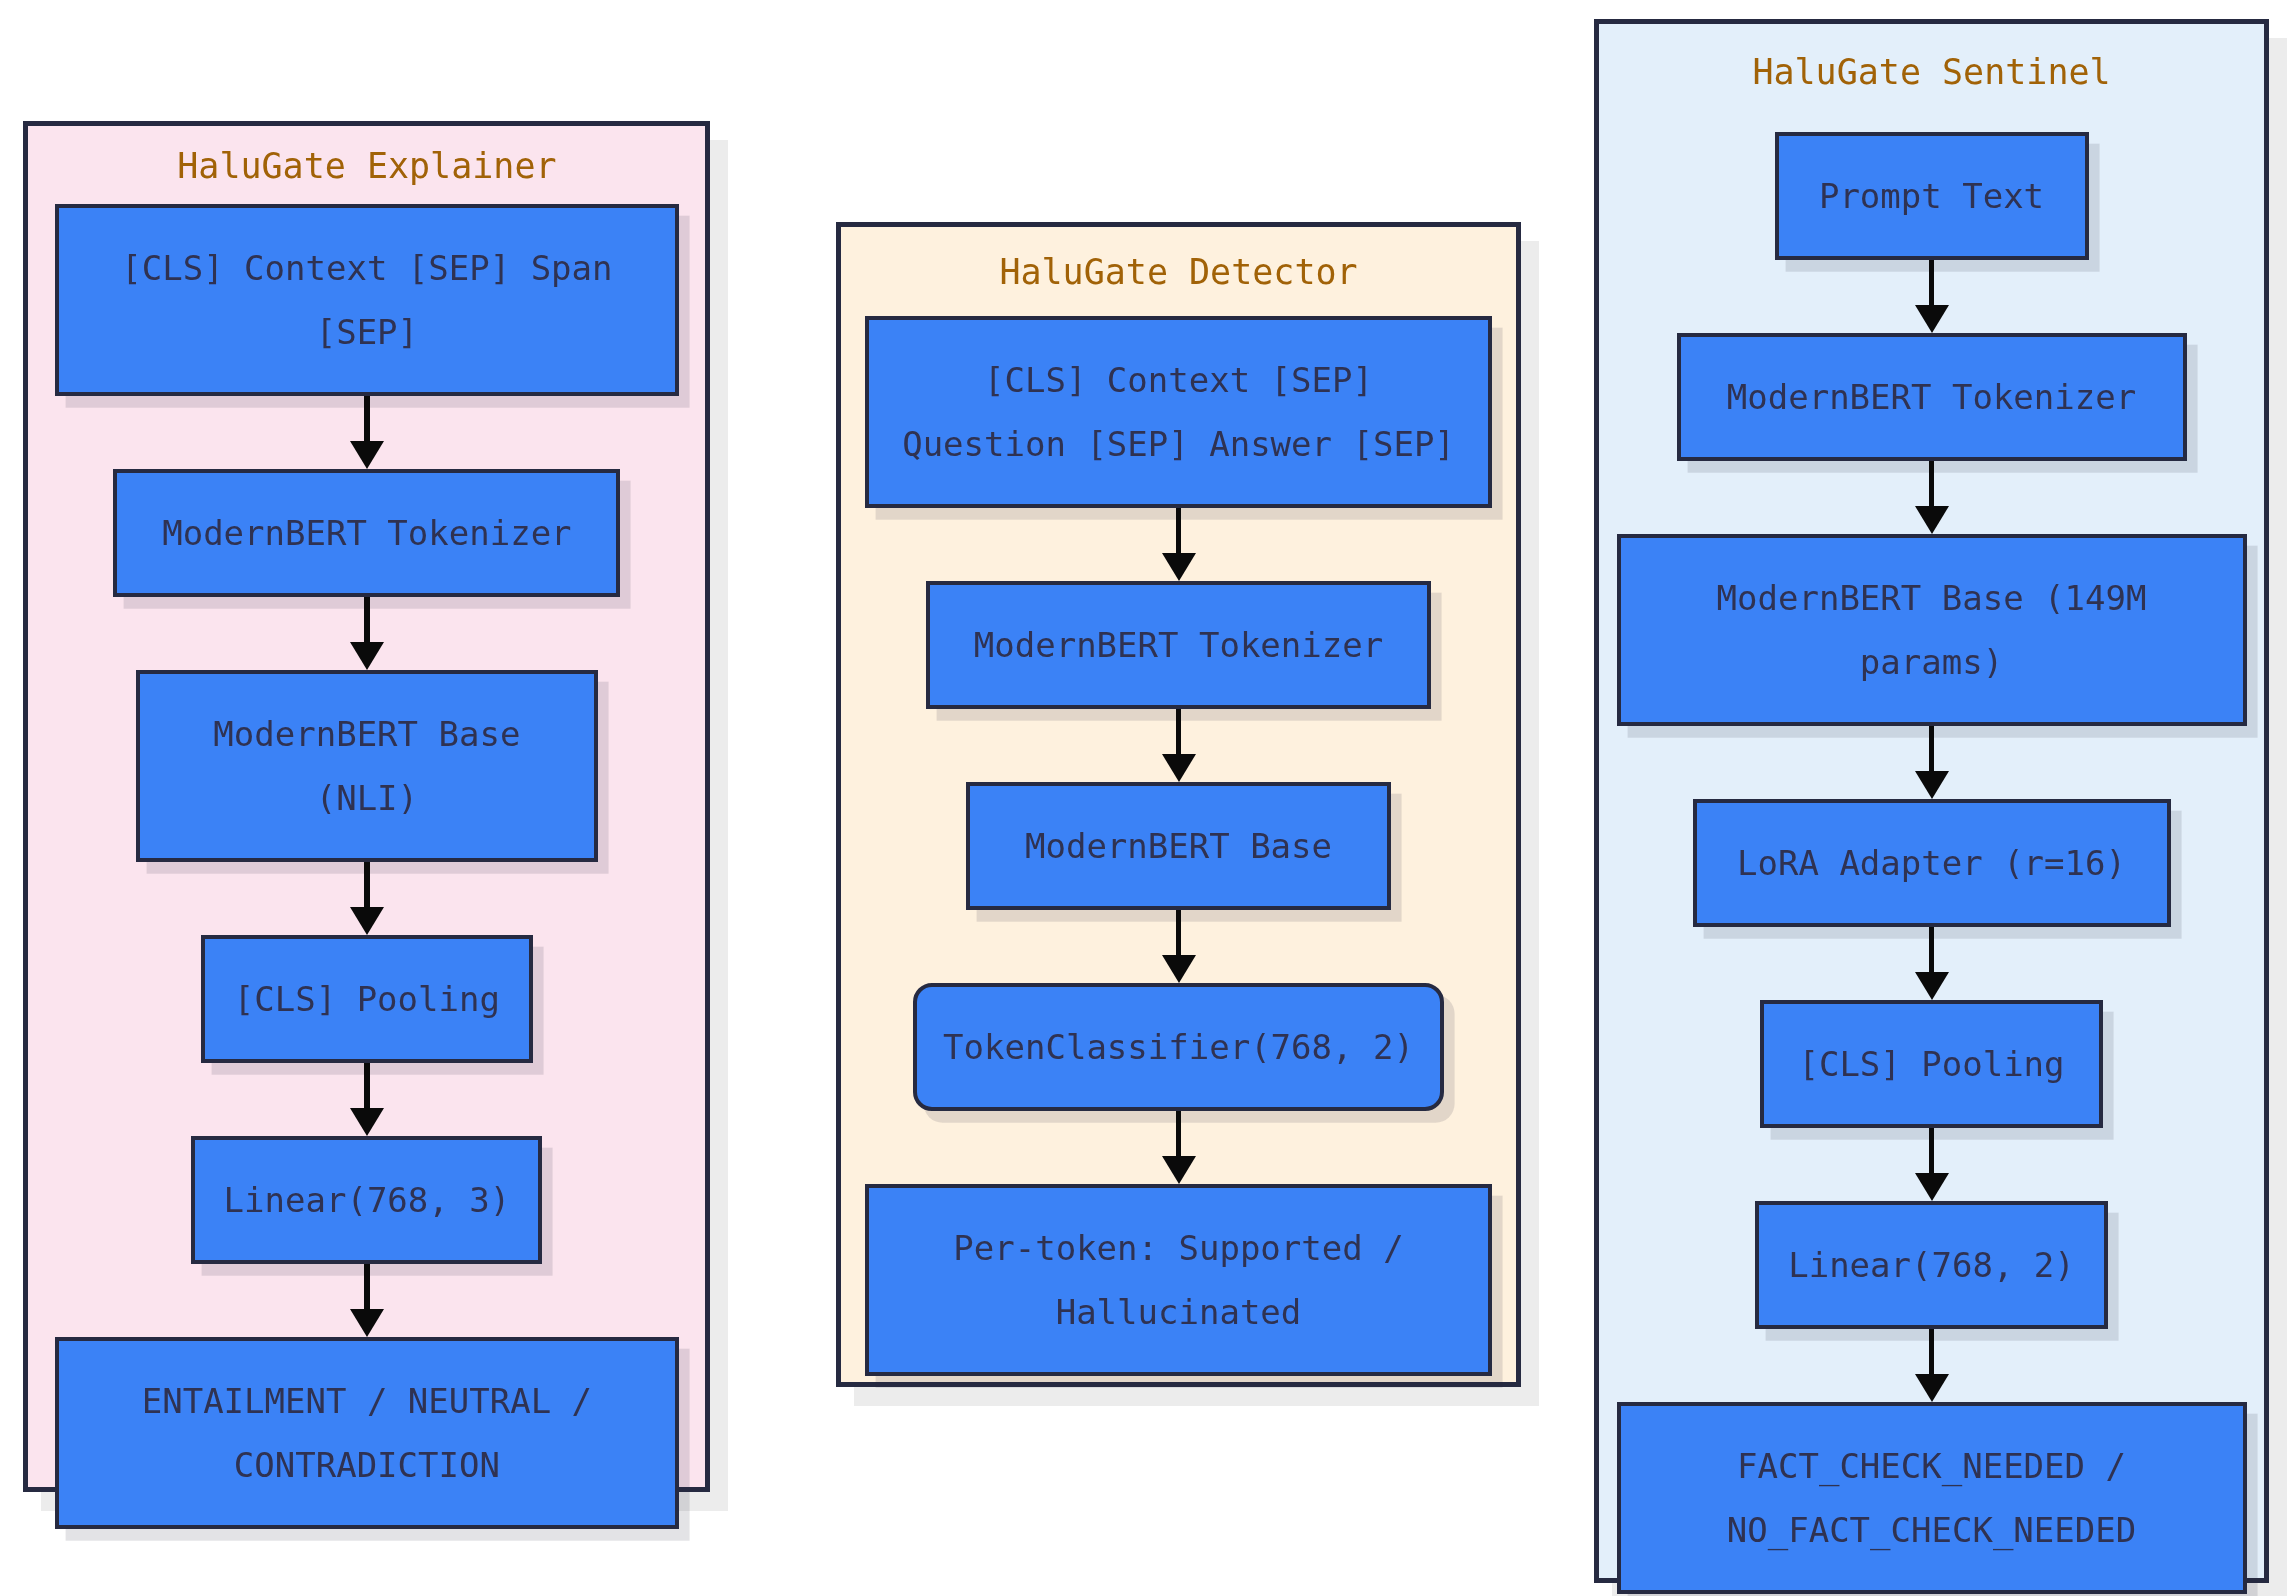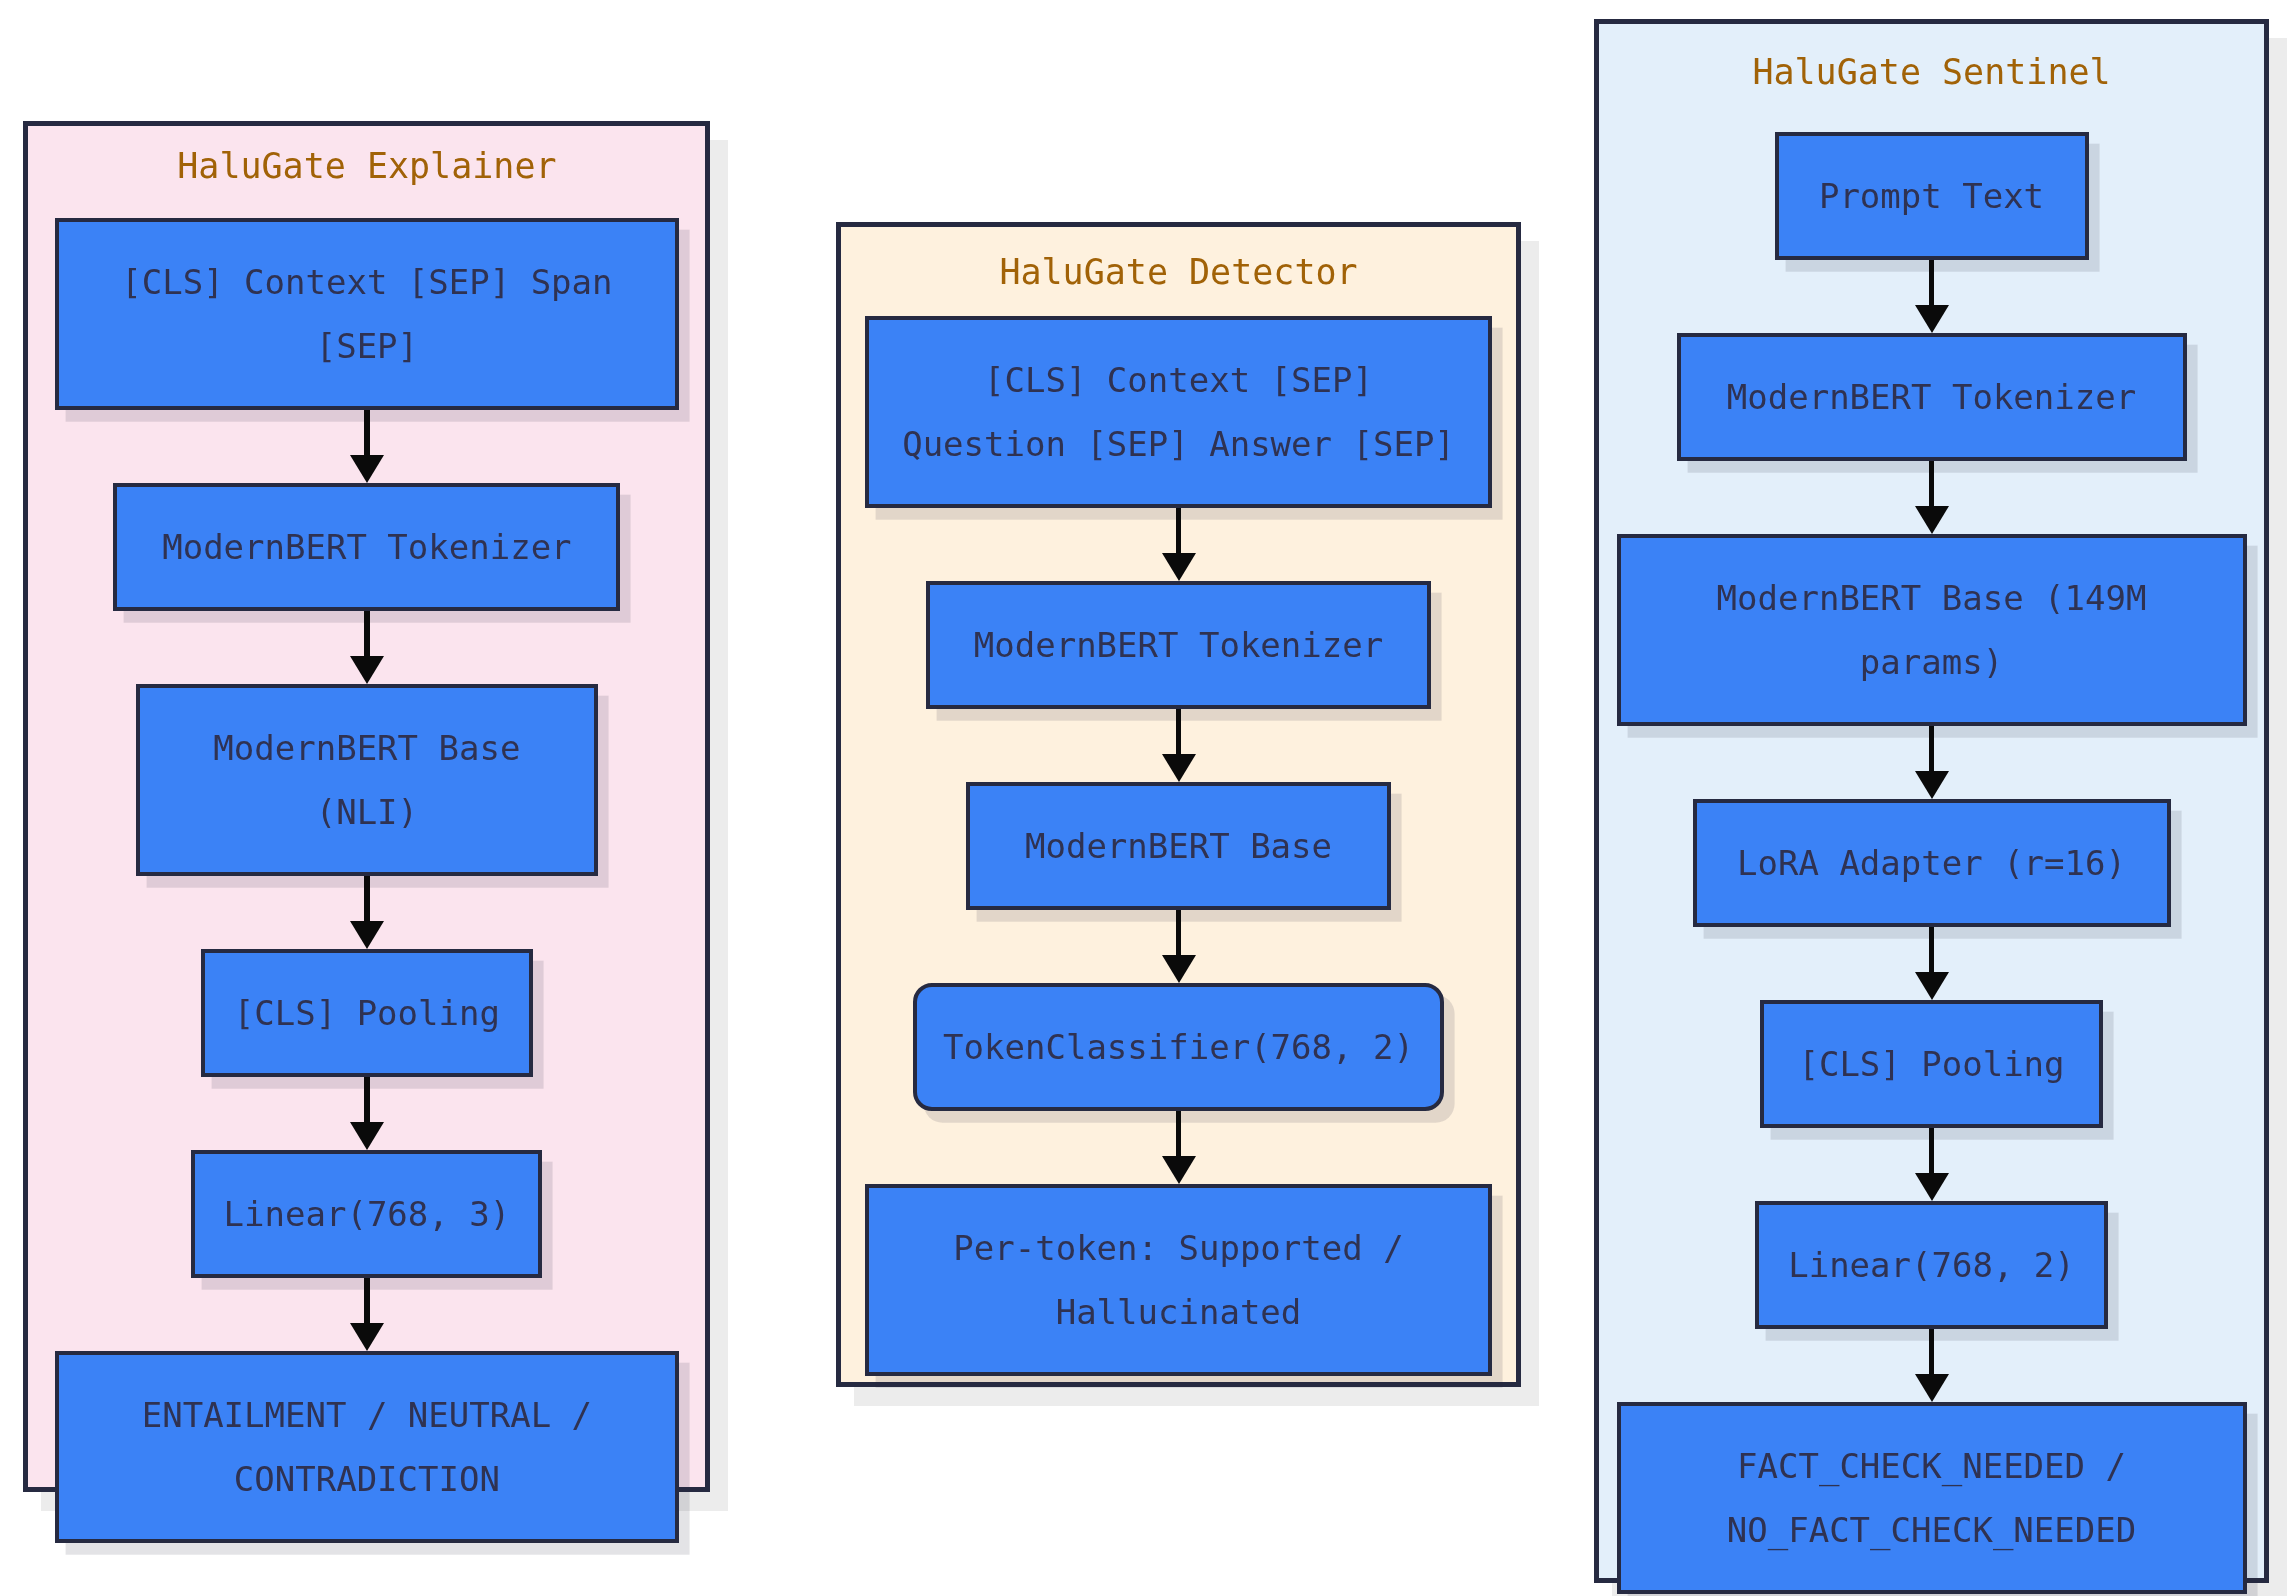--- a/index.html
+++ b/index.html
@@ -42,21 +42,21 @@
     background: #e3effa;
     padding-top: 24px;
   }
   .panel-title {
     font-size: 35px;
     line-height: 48px;
     color: #a16207;
     text-align: center;
     white-space: nowrap;
   }
-  .panel-explainer .panel-title { margin-bottom: 28px; }
+  .panel-explainer .panel-title { margin-bottom: 14px; }
   .panel-detector  .panel-title { margin-bottom: 20px; }
   .panel-sentinel  .panel-title { margin-bottom: 36px; }
 
   .node {
     box-sizing: border-box;
     background: #3b82f6;
     border: 4.8px solid #262a41;
     box-shadow: 10.6px 11.7px 0 0 rgba(38, 42, 65, 0.13);
     color: #2f3252;
     font-size: 34px;

